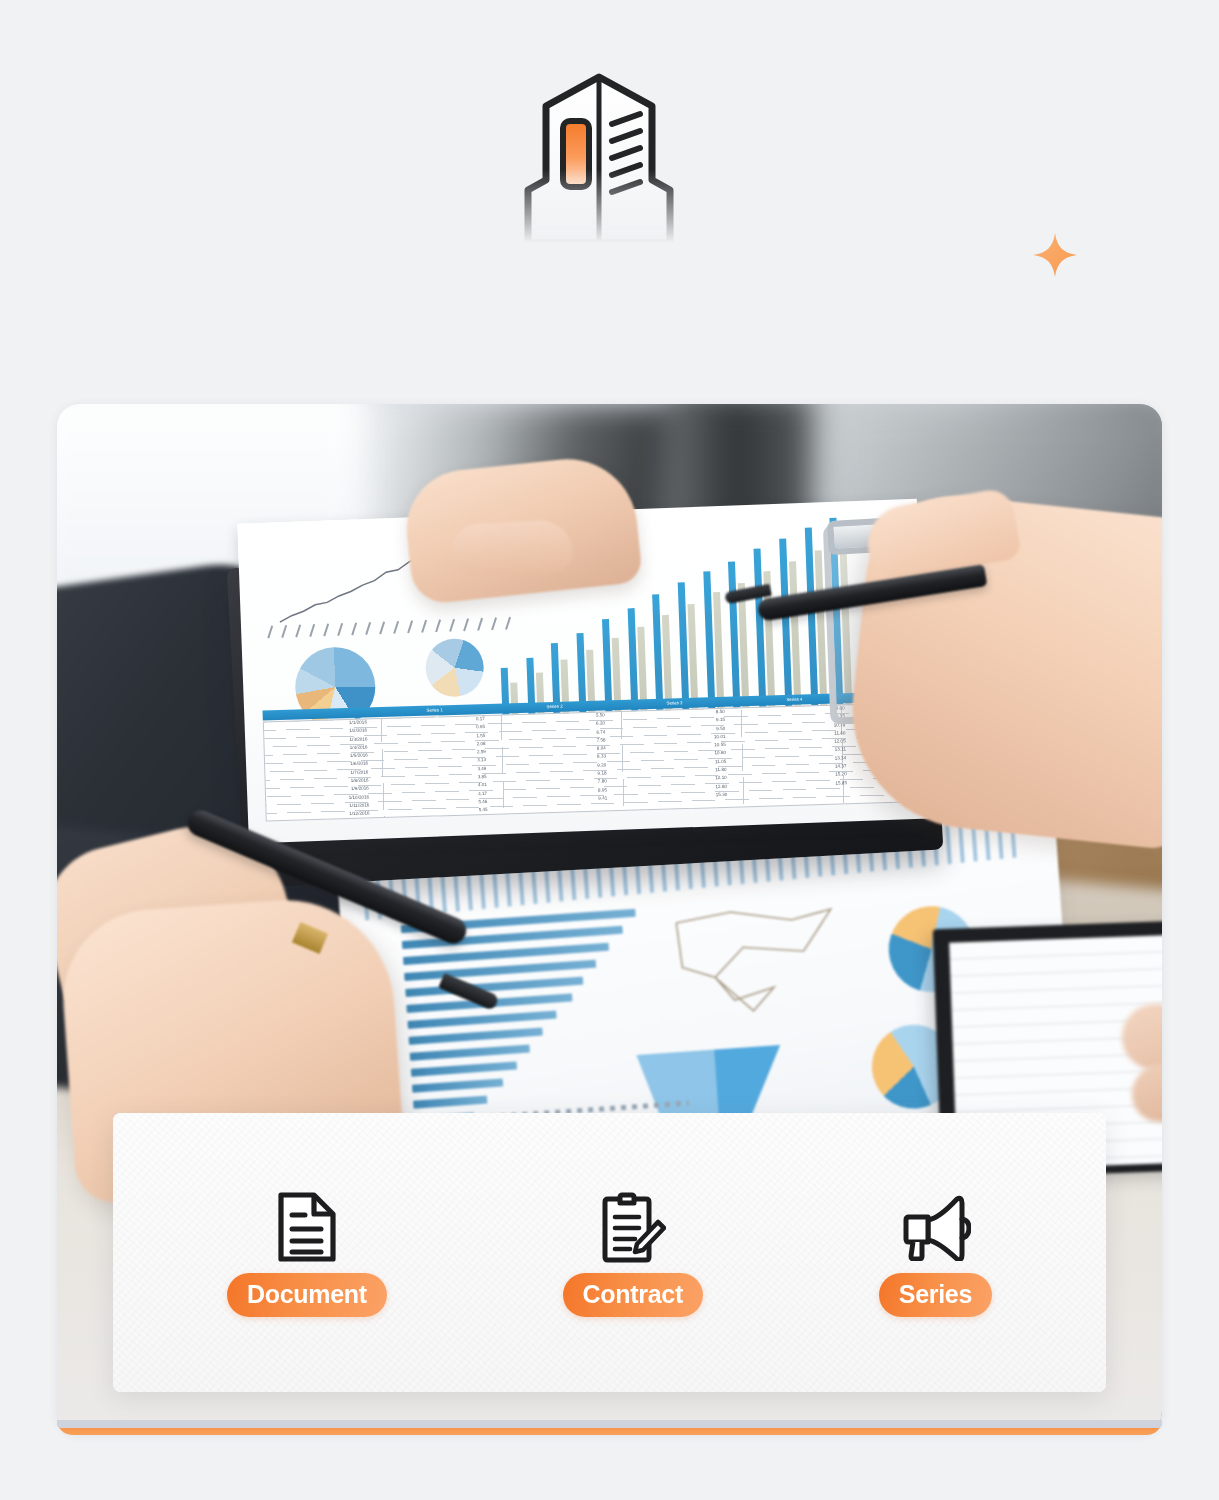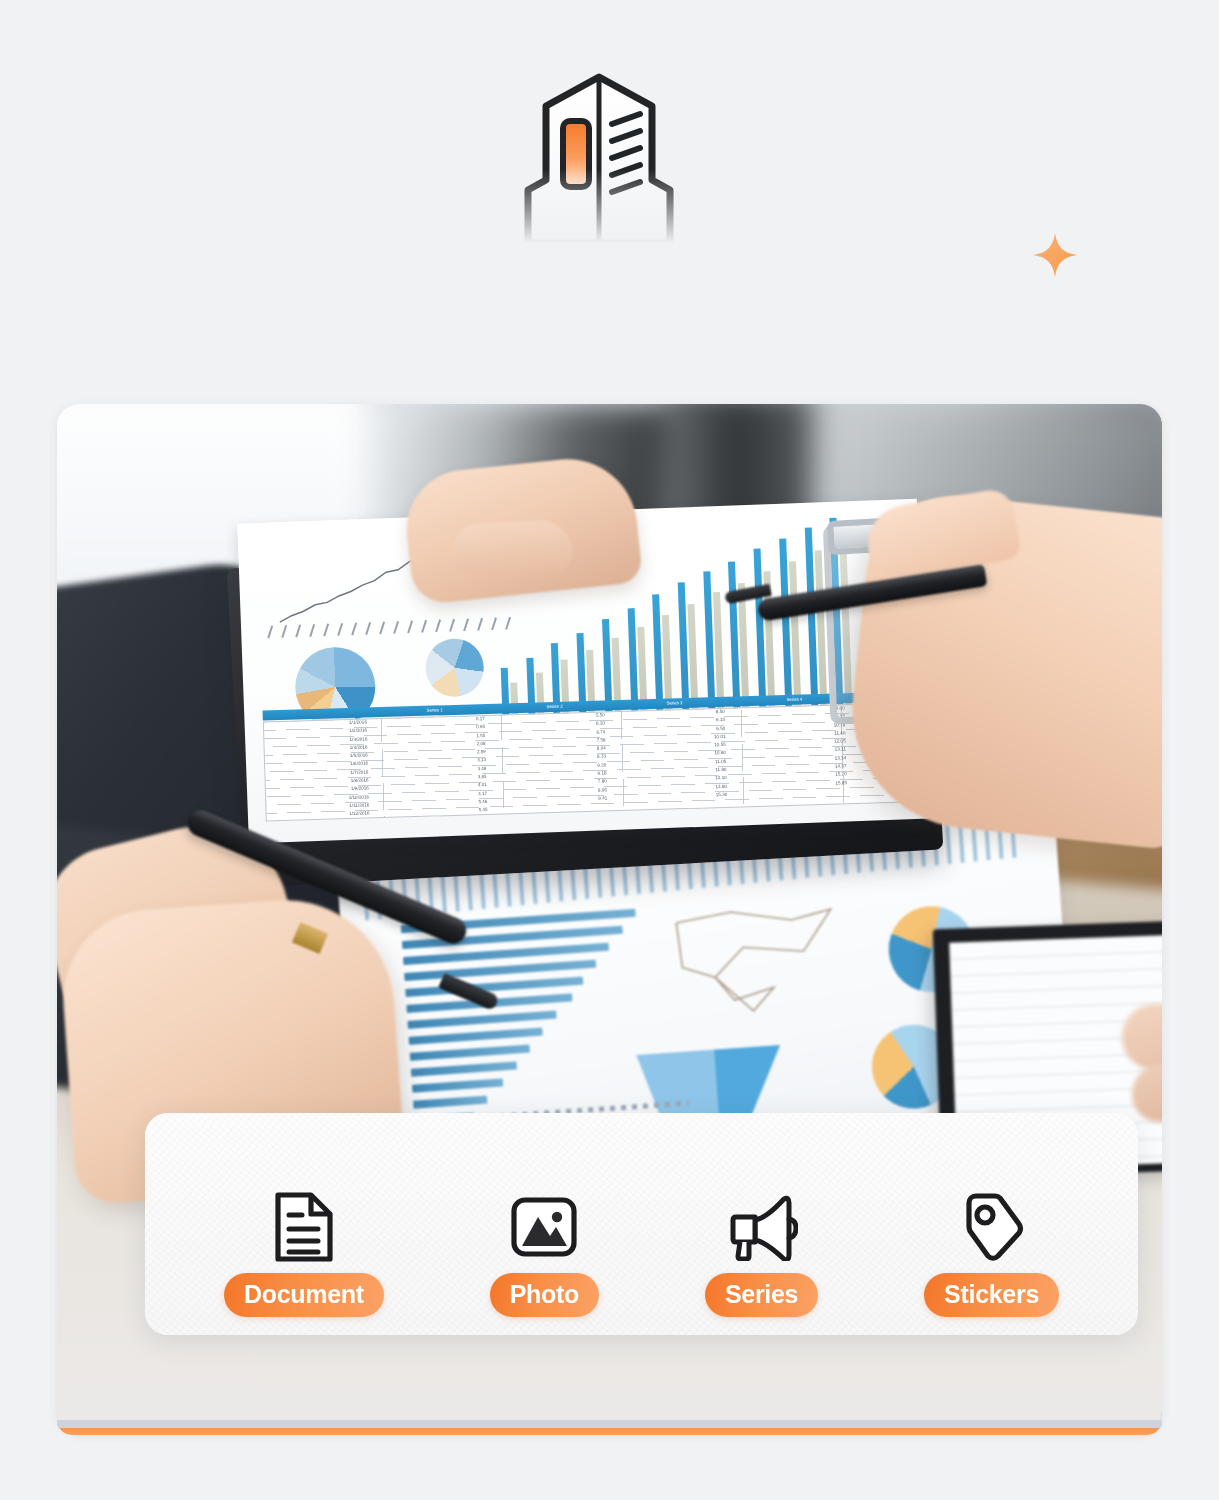--- a/index.html
+++ b/index.html
@@ -488,26 +488,25 @@
     transform: rotate(23deg);
     filter: blur(1px);
   }
 
   
   .cat-card {
     position: absolute;
     left: 113px;
     top: 1113px;
     width: 993px;
-    height: 222px;
+    height: 279px;
     background: #fafafa;
-    border-radius: 23px;
+    border-radius: 8px;
     box-shadow: 0 6px 26px rgba(70,75,90,0.13);
     overflow: hidden;
-    margin-left: 32px;
   }
   .cat-card::before {
     content: "";
     position: absolute; inset: 0;
     background:
       repeating-linear-gradient(41deg, rgba(0,0,0,.012) 0 2px, transparent 2px 5px),
       repeating-linear-gradient(-48deg, rgba(0,0,0,.010) 0 2px, transparent 2px 6px),
       linear-gradient(180deg,#fdfdfd 0%, #f7f7f8 100%);
     pointer-events: none;
   }
@@ -811,48 +810,45 @@
             <line x1="16" y1="24" x2="29" y2="24"></line>
             <line x1="16" y1="38" x2="45" y2="38"></line>
             <line x1="16" y1="50" x2="45" y2="50"></line>
             <line x1="16" y1="61" x2="45" y2="61"></line>
           </g>
         </svg>
       </div>
       <span class="cat-badge">Document</span>
     </div>
 
-
     <div class="cat-item">
       <div class="cat-icon">
-        <svg width="70" height="64" viewBox="0 0 70 64" xmlns="http://www.w3.org/2000/svg">
-          <rect x="5" y="5" width="60" height="54" rx="11" fill="#ffffff" stroke="#1d1d1f" stroke-width="5.2"></rect>
-          <circle cx="48" cy="22" r="5.2" fill="#2b2b2d"></circle>
-          <path d="M13 51 L29 22 L41 41 L47 32 L58 51 Z" fill="#2b2b2d"></path>
+        <svg width="66" height="74" viewBox="0 0 66 74" xmlns="http://www.w3.org/2000/svg">
+          <path d="M21 9 H8 C6 9 5 10 5 12 V67 C5 69 6 70 8 70 H46 C48 70 49 69 49 67 V12 C49 10 48 9 46 9 H33" fill="#ffffff" stroke="#1d1d1f" stroke-width="5" stroke-linejoin="round"></path>
+          <path d="M22 5 H32 C33 5 34 6 34 7 V13 H20 V7 C20 6 21 5 22 5 Z" fill="#ffffff" stroke="#1d1d1f" stroke-width="5" stroke-linejoin="round"></path>
+          <g stroke="#1d1d1f" stroke-width="4.6" stroke-linecap="round">
+            <line x1="15" y1="27" x2="39" y2="27"></line>
+            <line x1="15" y1="38" x2="39" y2="38"></line>
+            <line x1="15" y1="49" x2="35" y2="49"></line>
+            <line x1="15" y1="59" x2="30" y2="59"></line>
+          </g>
+          <path d="M58 32 L64 38 L43 60 L35 62 L37 54 Z" fill="#ffffff" stroke="#1d1d1f" stroke-width="4.6" stroke-linejoin="round"></path>
         </svg>
       </div>
-      <span class="cat-badge">Photo</span>
+      <span class="cat-badge">Contract</span>
     </div>
+
 
     <div class="cat-item">
       <div class="cat-icon">
         <svg width="72" height="68" viewBox="0 0 72 68" xmlns="http://www.w3.org/2000/svg">
           <path d="M58 6 C45 20 36 26 29 27 L29 47 C36 48 45 54 58 66 C61 68 63 66 63 62 L63 10 C63 6 61 4 58 6 Z" fill="#ffffff" stroke="#1d1d1f" stroke-width="5" stroke-linejoin="round"></path>
           <path d="M63 26 C69 27 70 31 70 35 C70 39 69 44 63 45" fill="none" stroke="#1d1d1f" stroke-width="5" stroke-linecap="round"></path>
           <path d="M10 24 H29 V49 H10 C8 49 7 48 7 46 V27 C7 25 8 24 10 24 Z" fill="#ffffff" stroke="#1d1d1f" stroke-width="5" stroke-linejoin="round"></path>
           <path d="M14 49 L12 63 C12 65 13 66 15 66 L20 66 C22 66 23 65 23 63 L23 49" fill="#ffffff" stroke="#1d1d1f" stroke-width="5" stroke-linejoin="round"></path>
         </svg>
       </div>
       <span class="cat-badge">Series</span>
     </div>
 
-    <div class="cat-item">
-      <div class="cat-icon">
-        <svg width="66" height="72" viewBox="0 0 66 72" xmlns="http://www.w3.org/2000/svg">
-          <path d="M10 12 C10 8 13 5 17 5 L36 5 C38 5 40 6 41 7 L60 33 C62 36 62 39 60 42 L39 65 C36 68 32 68 29 65 L11 40 C10 38 10 37 10 35 Z" fill="#ffffff" stroke="#1d1d1f" stroke-width="5.2" stroke-linejoin="round"></path>
-          <circle cx="26" cy="24" r="8" fill="#ffffff" stroke="#1d1d1f" stroke-width="5.2"></circle>
-        </svg>
-      </div>
-      <span class="cat-badge">Stickers</span>
-    </div>
 
   </div>
 </div>
 
 </body></html>

